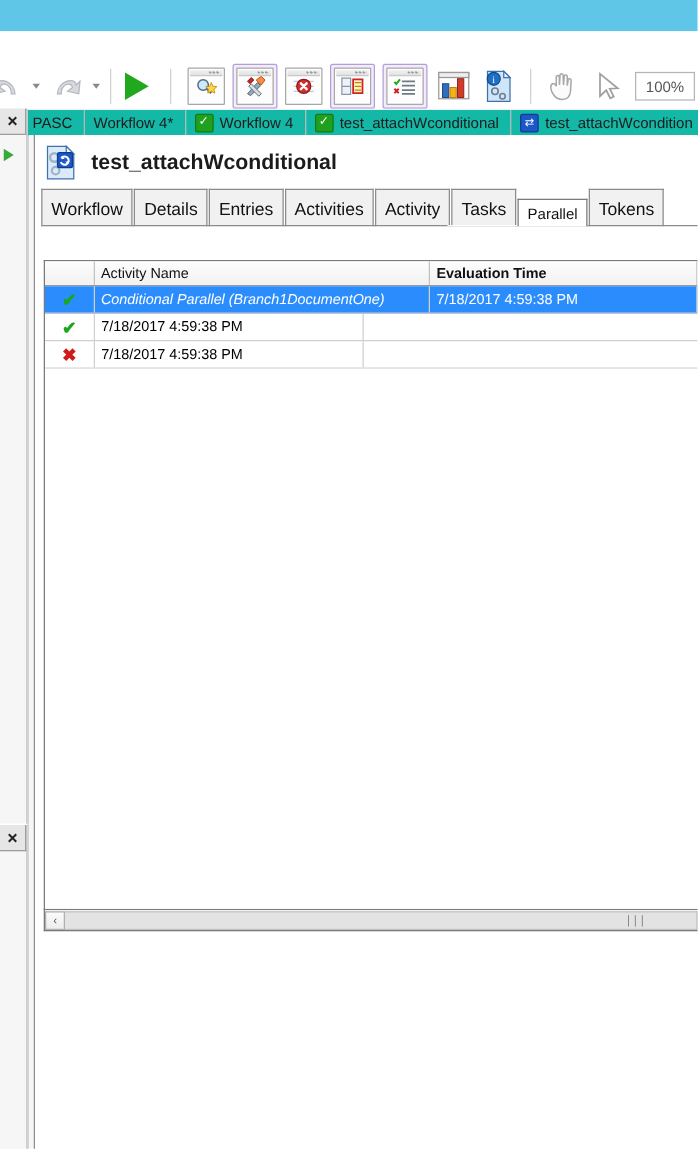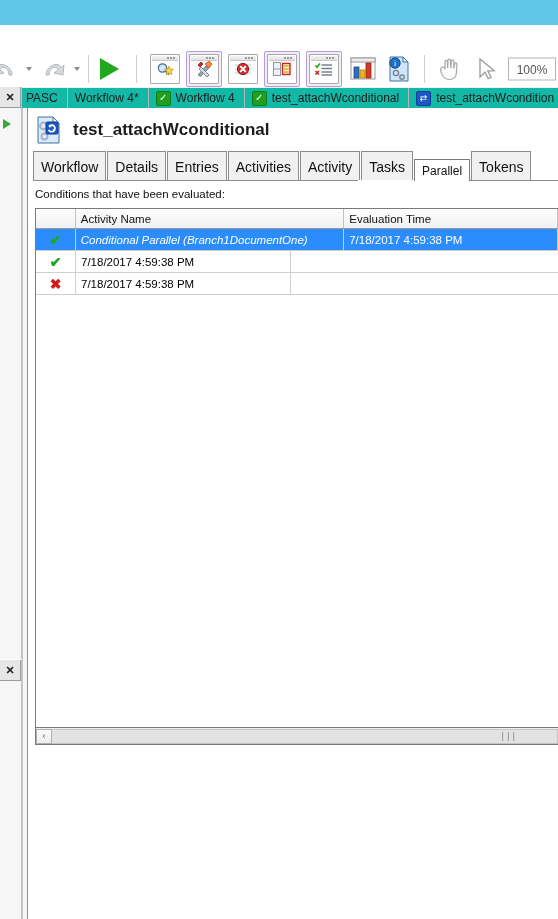--- a/index.html
+++ b/index.html
@@ -292,21 +292,21 @@
   }
   .gh {
     border-right: 1px solid #c2c2c2;
     box-sizing: border-box;
     display: flex; align-items: center;
     padding-left: 5px;
     color: #111;
   }
   .gh-status { width: 40px; padding-left: 0; }
   .gh-name   { width: 270px; }
-  .gh-time   { width: 215px; }
+  .gh-time   { width: 215px; font-weight: bold; }
 
   .grid-row {
     display: flex;
     height: 21px;
     font-size: 11.5px;
     border-bottom: 1px solid #cfcfcf;
     align-items: stretch;
   }
   .grid-row.selected { background: #2b8dfd; color: #ffffff; }
   .gc {
@@ -622,21 +622,20 @@
       <span>Tasks</span>
     </div>
     <div class="itab active">
       <span>Parallel</span>
     </div>
     <div class="itab">
       <span>Tokens</span>
     </div>
   </div>
 
-  <div class="panel-label">Conditions that have been evaluated:</div>
 
   <div class="grid-wrap">
     <div class="grid-head">
       <div class="gh gh-status"></div>
       <div class="gh gh-name">Activity Name</div>
       <div class="gh gh-time">Evaluation Time</div>
     </div>
 
     <div class="grid-row selected">
       <div class="gc gc-status ok" style="color:#1aa81a;">✔</div>

